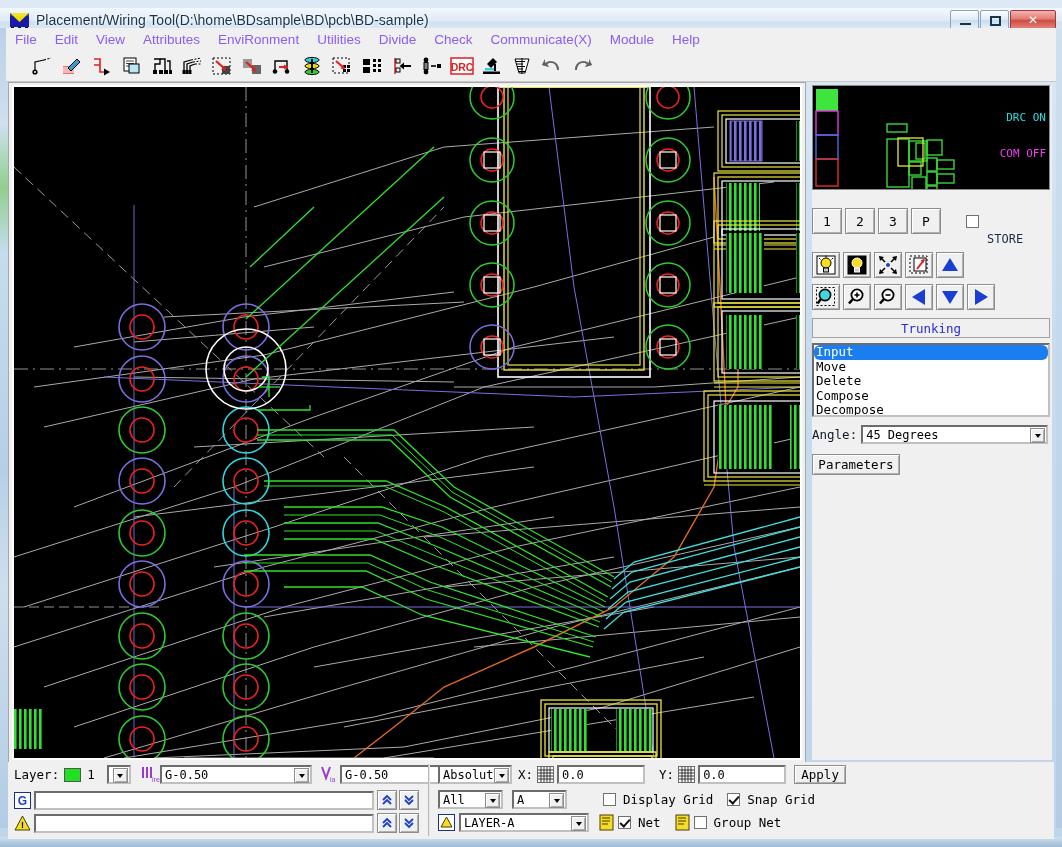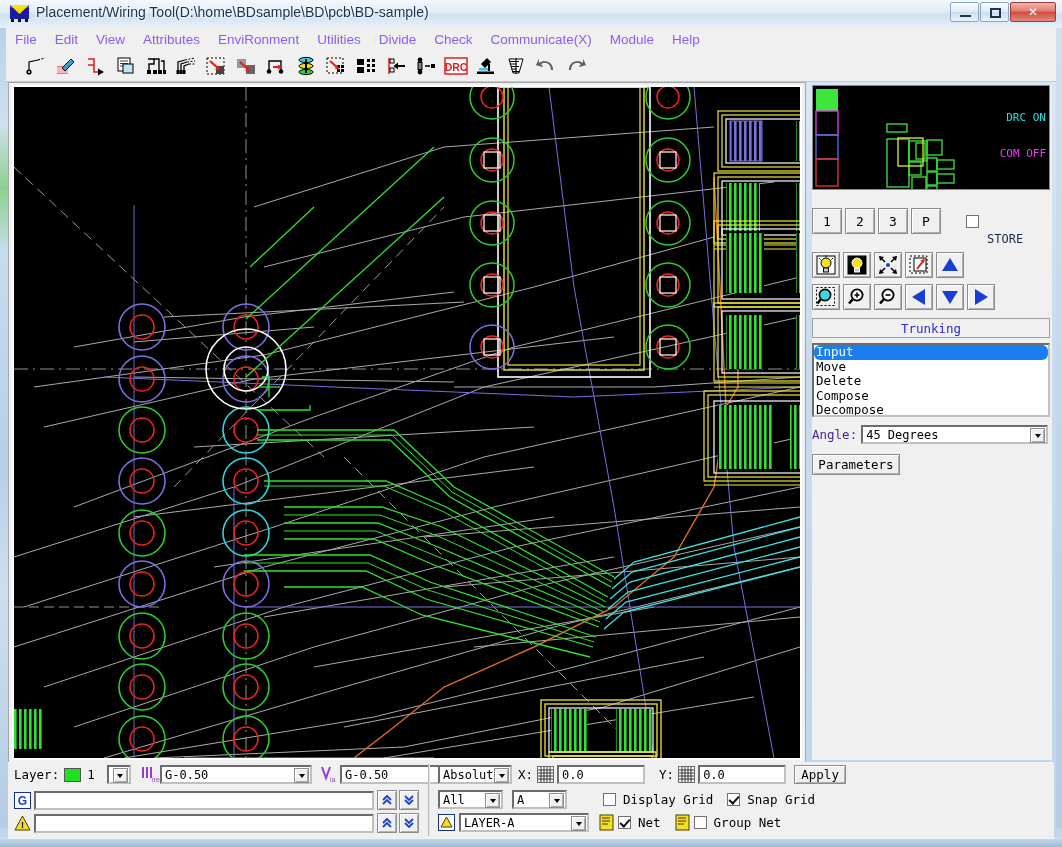--- a/index.html
+++ b/index.html
@@ -10,21 +10,21 @@
   }
   #app{position:relative;width:1062px;height:847px;}
 
   
   .frame{
     position:absolute;left:0;top:0;width:1062px;height:847px;
     background:linear-gradient(180deg,#ddeaf6 0%,#c9dcee 40%,#bed5ea 100%);
     box-sizing:border-box;
   }
   .titlebar{
-    position:absolute;left:0;top:0;width:1062px;height:28px;
+    position:absolute;left:0;top:8px;width:1062px;height:28px;
     background:linear-gradient(180deg,#f2f8fd 0%,#dfeaf6 45%,#cfe0f0 52%,#e7f1fa 100%);
     border-bottom:1px solid #9fb6cc;
   }
   .title-ico{
     position:absolute;left:10px;top:5px;width:19px;height:17px;
   }
   .title-text{
     position:absolute;left:36px;top:4px;
     font-size:14px;color:#18334d;white-space:nowrap;
     text-shadow:0 0 3px #fff,0 0 5px #fff;
@@ -69,21 +69,21 @@
   }
   .menu-item{
     padding:2px 9px;font-size:13.5px;color:#8b5cf6;cursor:default;
     font-family:"Liberation Sans",sans-serif;
   }
 
   
   .toolbar{
     position:absolute;left:6px;top:50px;width:1050px;height:32px;
     background:#f0f0f0;border-bottom:1px solid #c8c8c8;
-    display:flex;align-items:center;padding-left:16px;box-sizing:border-box;
+    display:flex;align-items:center;padding-left:22px;box-sizing:border-box;
   }
   .tb{
     width:28px;height:26px;margin-right:2px;
     background:#f0f0f0;border:1px solid #f0f0f0;
     box-sizing:border-box;position:relative;
     display:flex;align-items:center;justify-content:center;
   }
   .tb svg{display:block;}
 
   
@@ -155,21 +155,21 @@
     font-family:"DejaVu Sans Mono","Liberation Mono",monospace;font-size:12.5px;
   }
   .lrow{padding:0 2px;line-height:14.5px;color:#000;border-radius:6px;}
   .lrow.sel{background:#1a7ef0;color:#fff;}
   .prow{display:flex;align-items:center;margin-top:8px;}
   .p-lbl{
     font-family:"DejaVu Sans Mono","Liberation Mono",monospace;font-size:12.5px;
     color:#000;margin-left:8px;
   }
   .anglerow{display:flex;align-items:center;margin-top:8px;}
-  .angle-lbl{font-family:"DejaVu Sans Mono","Liberation Mono",monospace;font-size:12.5px;color:#4c1d95;}
+  .angle-lbl{font-family:"DejaVu Sans Mono","Liberation Mono",monospace;font-size:12.5px;color:#0f172a;}
   .combo{
     height:19px;background:#fff;border:2px inset #c0c0c0;box-sizing:border-box;
     display:flex;align-items:center;position:relative;
     font-family:"DejaVu Sans Mono","Liberation Mono",monospace;font-size:12px;color:#000;
   }
   .combo .val{padding-left:3px;white-space:nowrap;overflow:hidden;}
   .combo .arrow{
     position:absolute;right:1px;top:1px;width:15px;height:15px;
     background:#f0f0f0;border:1px solid #8d8d8d;box-sizing:border-box;
     box-shadow:inset 1px 1px 0 #fff,inset -1px -1px 0 #adadad;

